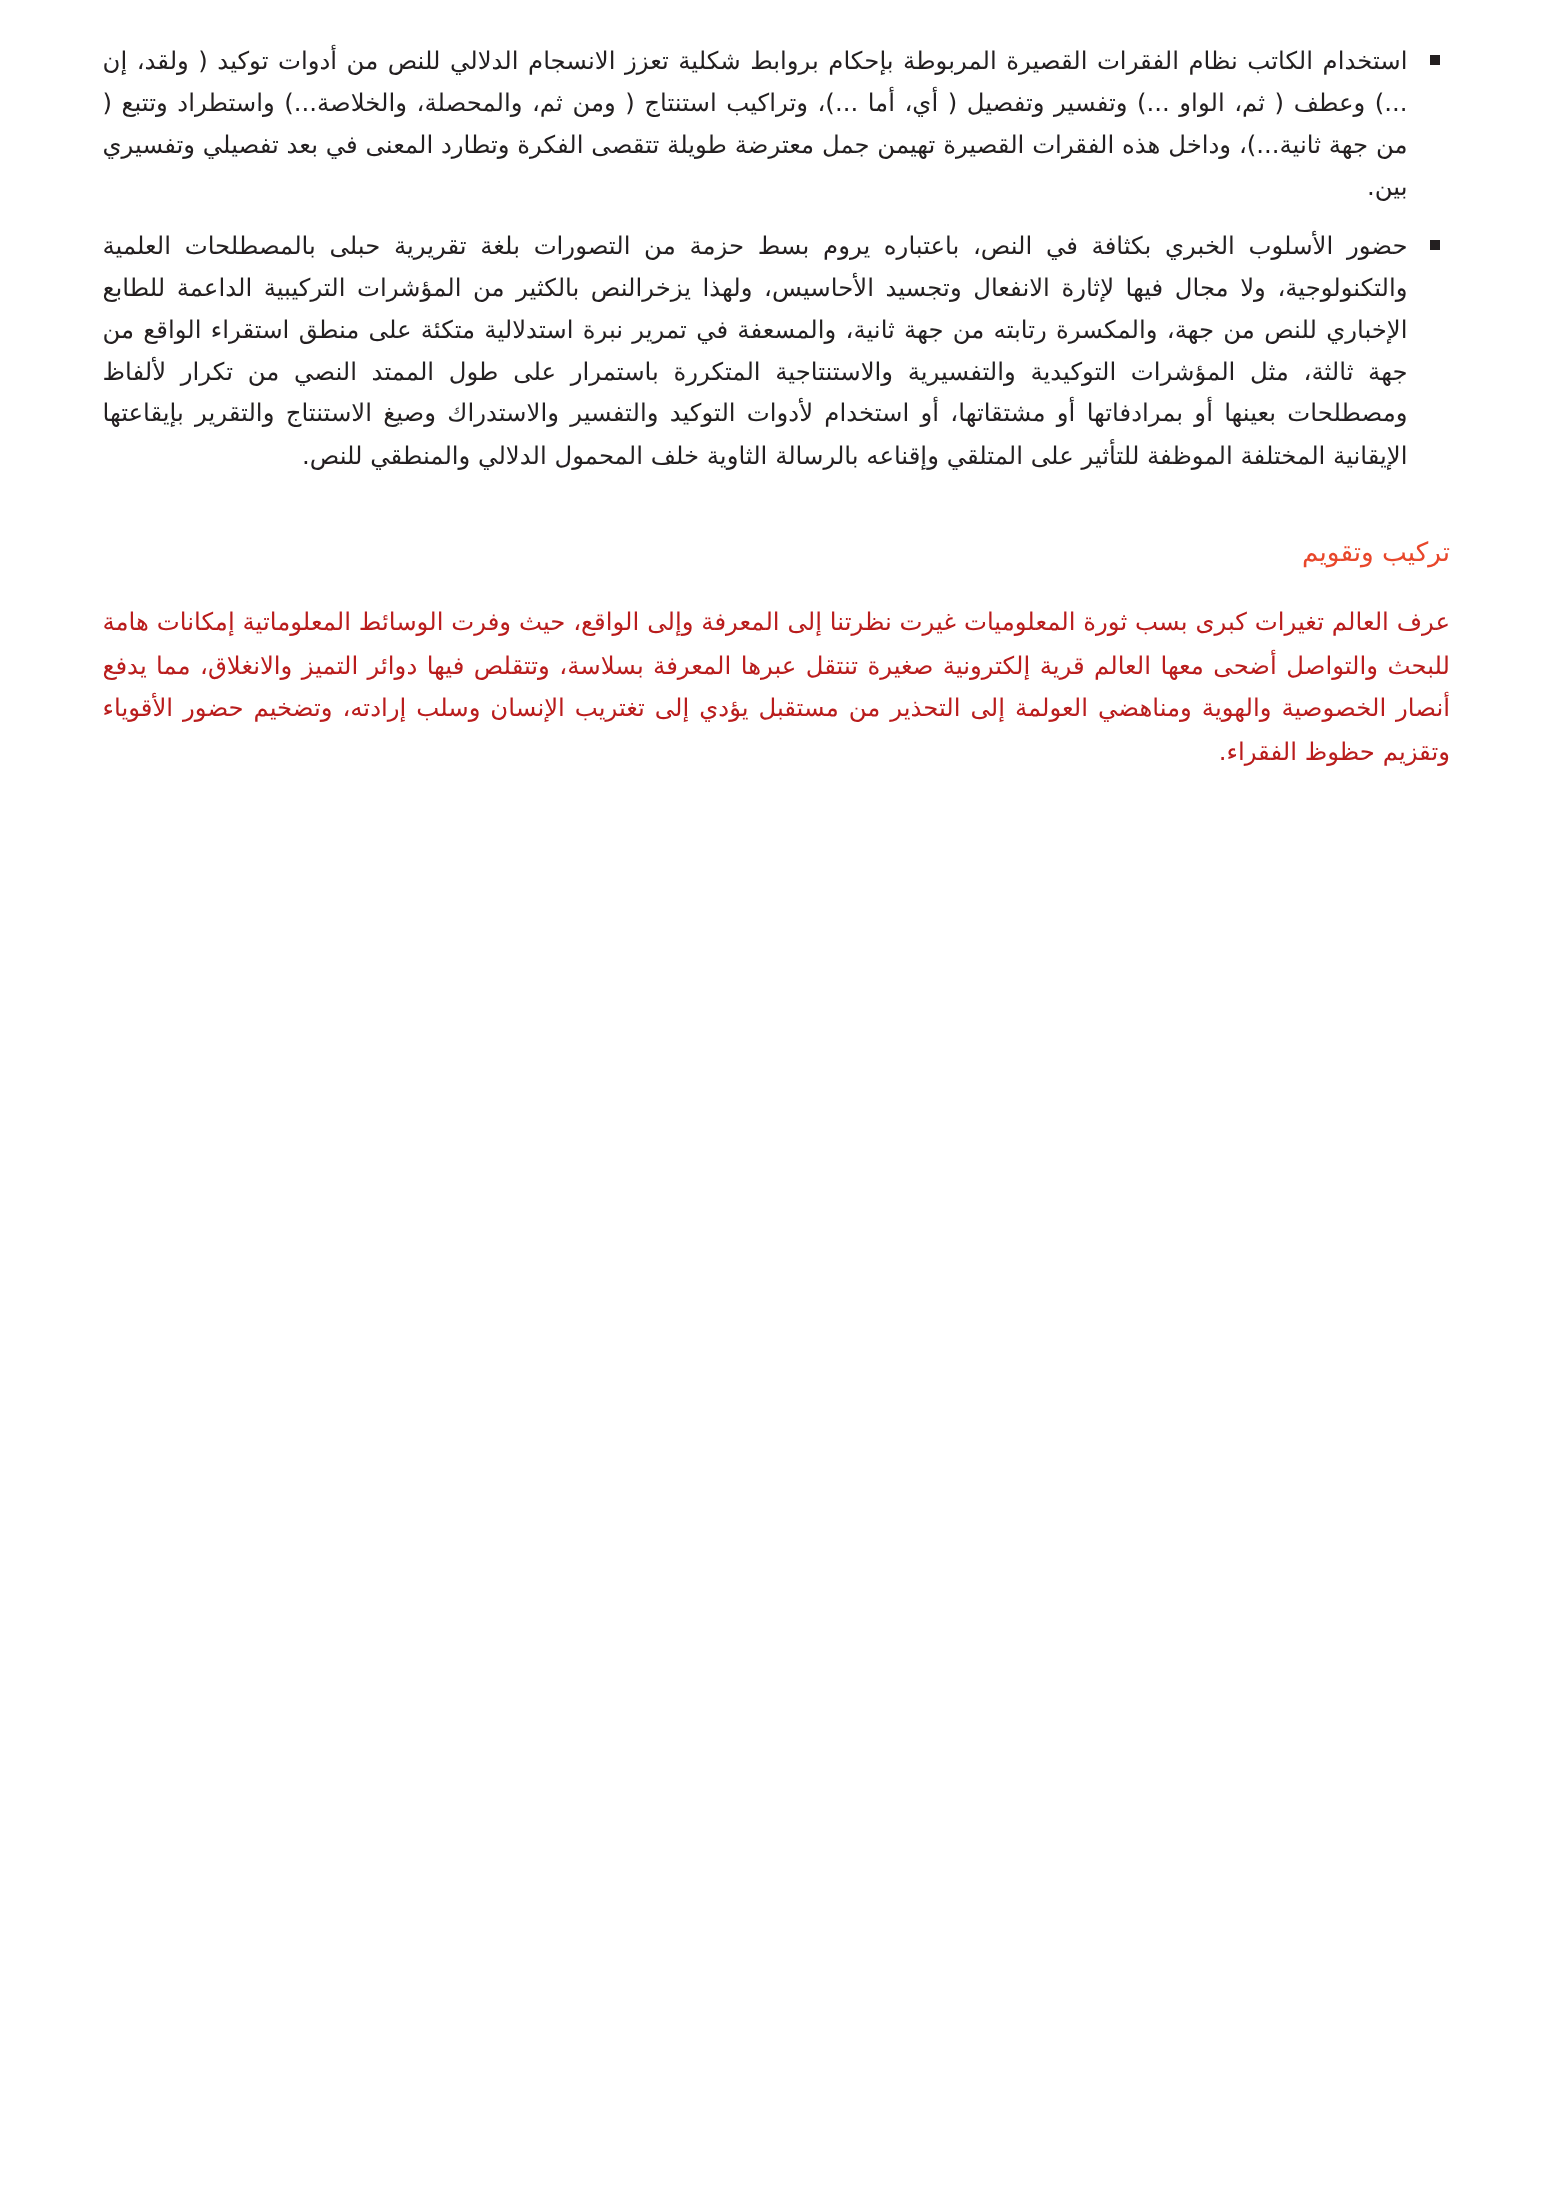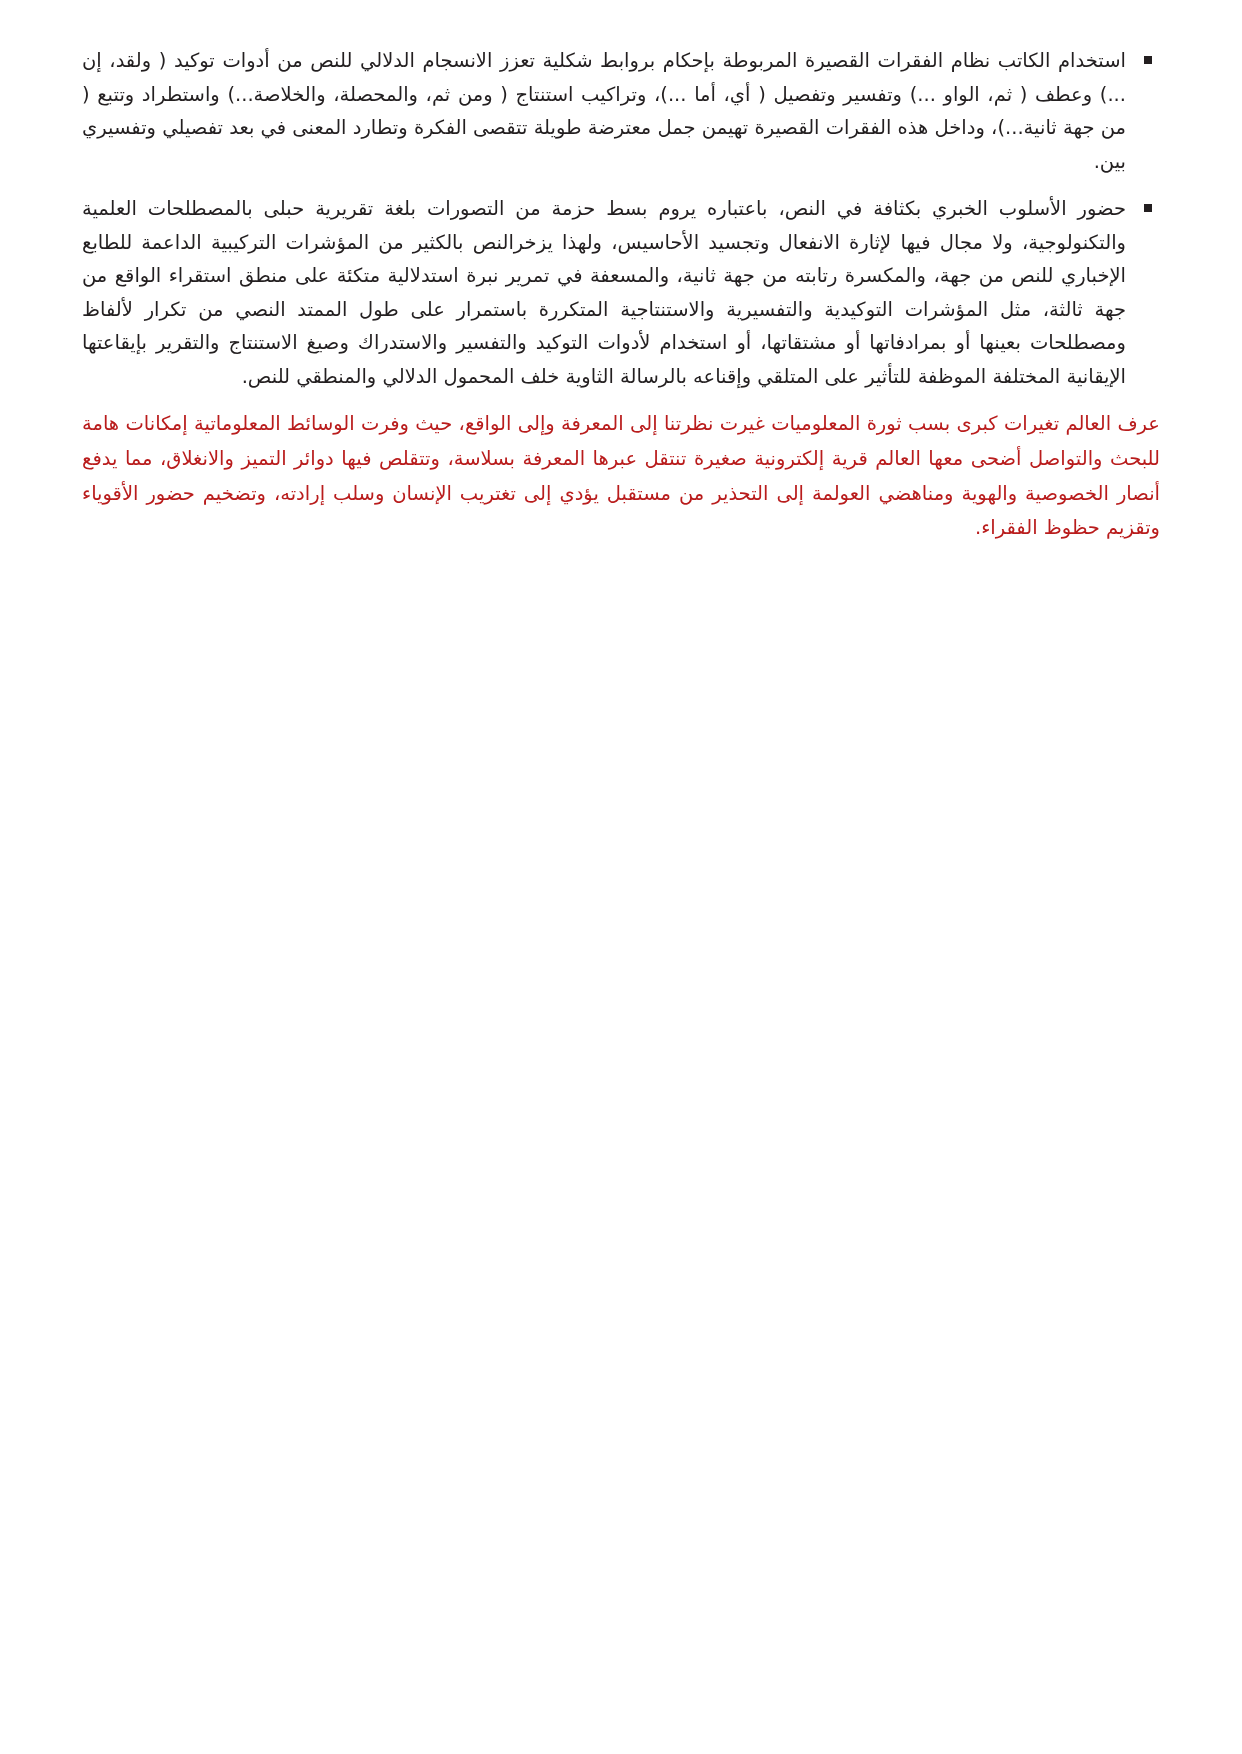--- a/index.html
+++ b/index.html
@@ -12,21 +12,21 @@
     width: 1242px;
     height: 1754px;
     margin: 0 auto;
     background: #ffffff;
     font-family: "DejaVu Sans", "Liberation Sans", sans-serif;
     direction: rtl;
     overflow: hidden;
   }
   .content {
     position: absolute;
-    top: 44px;
+    top: 32px;
     right: 82px;
     left: 82px;
   }
   ul.bullets {
     list-style: none;
     margin: 0;
     padding: 0;
   }
   ul.bullets > li {
     position: relative;
@@ -69,17 +69,18 @@
 <body>
 
 <div class="page">
   <div class="content">
 
     <ul class="bullets">
       <li>استخدام الكاتب نظام الفقرات القصيرة المربوطة بإحكام بروابط شكلية تعزز الانسجام الدلالي للنص من أدوات توكيد ( ولقد، إن ...) وعطف ( ثم، الواو ...) وتفسير وتفصيل ( أي، أما ...)، وتراكيب استنتاج ( ومن ثم، والمحصلة، والخلاصة...) واستطراد وتتبع ( من جهة ثانية...)، وداخل هذه الفقرات القصيرة تهيمن جمل معترضة طويلة تتقصى الفكرة وتطارد المعنى في بعد تفصيلي وتفسيري بين.</li>
       <li>حضور الأسلوب الخبري بكثافة في النص، باعتباره يروم بسط حزمة من التصورات بلغة تقريرية حبلى بالمصطلحات العلمية والتكنولوجية، ولا مجال فيها لإثارة الانفعال وتجسيد الأحاسيس، ولهذا يزخرالنص بالكثير من المؤشرات التركيبية الداعمة للطابع الإخباري للنص من جهة، والمكسرة رتابته من جهة ثانية، والمسعفة في تمرير نبرة استدلالية متكئة على منطق استقراء الواقع من جهة ثالثة، مثل المؤشرات التوكيدية والتفسيرية والاستنتاجية المتكررة باستمرار على طول الممتد النصي من تكرار لألفاظ ومصطلحات بعينها أو بمرادفاتها أو مشتقاتها، أو استخدام لأدوات التوكيد والتفسير والاستدراك وصيغ الاستنتاج والتقرير بإيقاعتها الإيقانية المختلفة الموظفة للتأثير على المتلقي وإقناعه بالرسالة الثاوية خلف المحمول الدلالي والمنطقي للنص.</li>
     </ul>
 
+    <h2 class="section-heading">تركيب وتقويم</h2>
 
     <p class="body-para">عرف العالم تغيرات كبرى بسب ثورة المعلوميات غيرت نظرتنا إلى المعرفة وإلى الواقع، حيث وفرت الوسائط المعلوماتية إمكانات هامة للبحث والتواصل أضحى معها العالم قرية إلكترونية صغيرة تنتقل عبرها المعرفة بسلاسة، وتتقلص فيها دوائر التميز والانغلاق، مما يدفع أنصار الخصوصية والهوية ومناهضي العولمة إلى التحذير من مستقبل يؤدي إلى تغتريب الإنسان وسلب إرادته، وتضخيم حضور الأقوياء وتقزيم حظوظ الفقراء.</p>
 
   </div>
 </div>
 
 </body></html>

